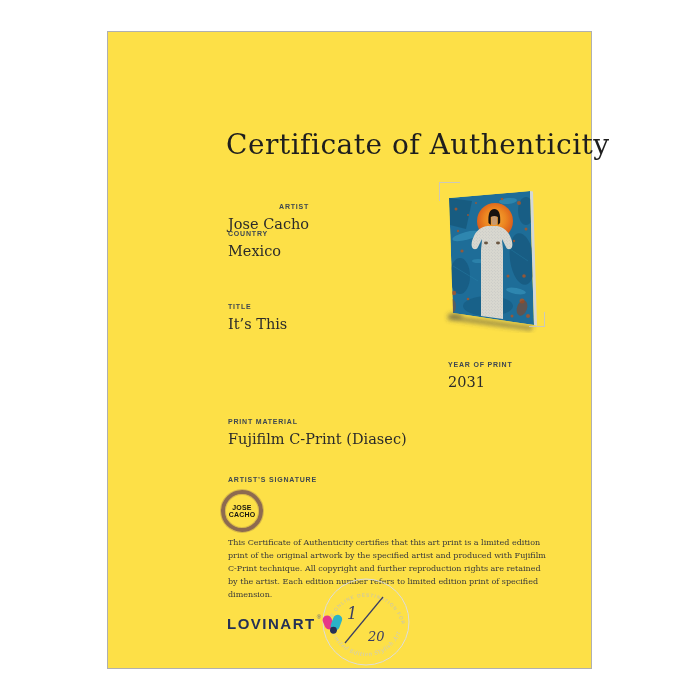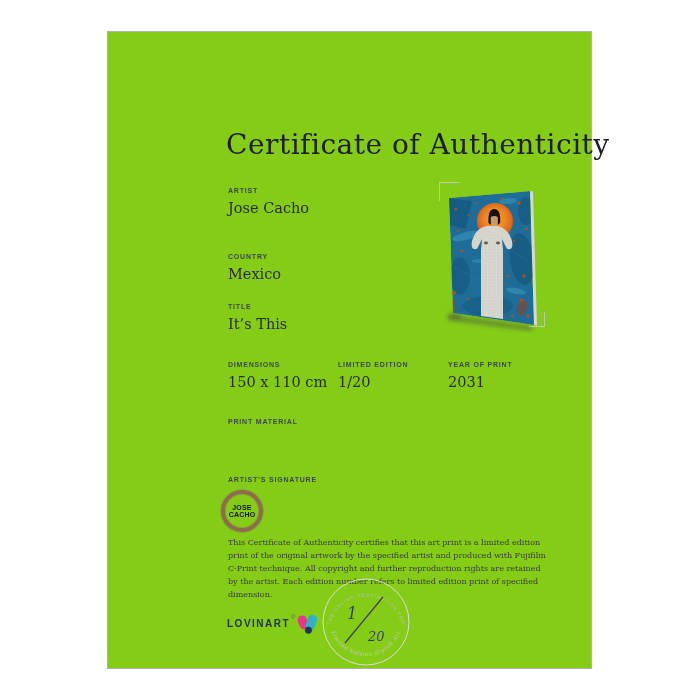--- a/index.html
+++ b/index.html
@@ -2,38 +2,38 @@
 <html><head>
 <meta charset="utf-8">
 <style>
   html,body{margin:0;padding:0;}
   body{
     width:700px;height:700px;background:#ffffff;position:relative;overflow:hidden;
     font-family:"Liberation Sans",sans-serif;
   }
   .page{
     position:absolute;left:107px;top:31px;width:485px;height:638px;
-    background:#84cc16;border:1px solid #b0b0b0;box-sizing:border-box;
+    background:#fde047;border:1px solid #b0b0b0;box-sizing:border-box;
   }
   .page-title{
     position:absolute;left:118px;top:96px;width:360px;margin:0;
     font-family:"DejaVu Serif",serif;font-weight:400;font-size:28px;
     letter-spacing:0.5px;color:#1e1e1e;white-space:nowrap;
   }
   .field{position:absolute;}
   .field .lbl{
     font-size:7px;font-weight:bold;letter-spacing:0.8px;color:#3d4751;
     font-family:"Liberation Sans",sans-serif;margin:0 0 6px 0;white-space:nowrap;
   }
   .field .val{
     font-family:"DejaVu Serif",serif;font-size:14.5px;color:#2b2b2b;
     margin:0;white-space:nowrap;
   }
-  .f-artist{left:120px;top:155px;}
-  .f-country{left:120px;top:221px;}
+  .f-artist{left:120px;top:171px;text-align:right;}
+  .f-country{left:120px;top:198px;}
   .f-title{left:120px;top:271px;}
   .f-dimensions{left:120px;top:329px;}
   .f-edition{left:230px;top:329px;}
   .f-year{left:340px;top:329px;}
   .f-material{left:120px;top:386px;}
   .f-signature{left:120px;top:444px;}
   .sig-stamp{
     position:absolute;left:113px;top:458px;width:34px;height:34px;
     border:4px solid #8d6a50;border-radius:50%;
     display:flex;align-items:center;justify-content:center;flex-direction:column;
@@ -45,21 +45,21 @@
   }
   .legal{
     position:absolute;left:120px;top:504px;width:322px;margin:0;
     font-family:"DejaVu Serif",serif;font-size:8px;line-height:13px;color:#3a3a3a;
   }
   .brand-row{
     position:absolute;left:119px;top:576px;height:30px;
     display:flex;align-items:center;z-index:3;
   }
   .brand-word{
-    font-family:"Liberation Sans",sans-serif;font-weight:bold;font-size:10px;
+    font-family:"Liberation Sans",sans-serif;font-weight:bold;font-size:15px;
     letter-spacing:1.5px;color:#243056;white-space:nowrap;text-align:center;
   }
   .brand-reg{
     font-size:6px;color:#5a6380;vertical-align:super;position:relative;top:-6px;left:1px;
   }
   .heart-svg{margin-left:2px;position:relative;top:1px;}
   .edition-stamp-svg{position:absolute;left:211px;top:543px;z-index:2;}
   .artwork-svg{position:absolute;left:330px;top:149px;}
 </style>
 </head>
@@ -163,37 +163,30 @@
   <div class="field f-country">
     <p class="lbl">COUNTRY</p>
     <p class="val">Mexico</p>
   </div>
 
   <div class="field f-title">
     <p class="lbl">TITLE</p>
     <p class="val">It’s This</p>
   </div>
 
-  <div class="field f-dimensions">
-    <p class="lbl">DIMENSIONS</p>
-    <p class="val">150 x 110 cm</p>
-  </div>
-
-  <div class="field f-edition">
-    <p class="lbl">LIMITED EDITION</p>
-    <p class="val">1/20</p>
-  </div>
+
 
   <div class="field f-year">
     <p class="lbl">YEAR OF PRINT</p>
     <p class="val">2031</p>
   </div>
 
   <div class="field f-material">
     <p class="lbl">PRINT MATERIAL</p>
+    <p class="val">Fujifilm C-Print (Diasec)</p>
   </div>
 
   <div class="field f-signature">
     <p class="lbl">ARTIST’S SIGNATURE</p>
   </div>
 
   <div class="sig-stamp">
     <span class="sig-line">JOSE</span>
     <span class="sig-line">CACHO</span>
   </div>

